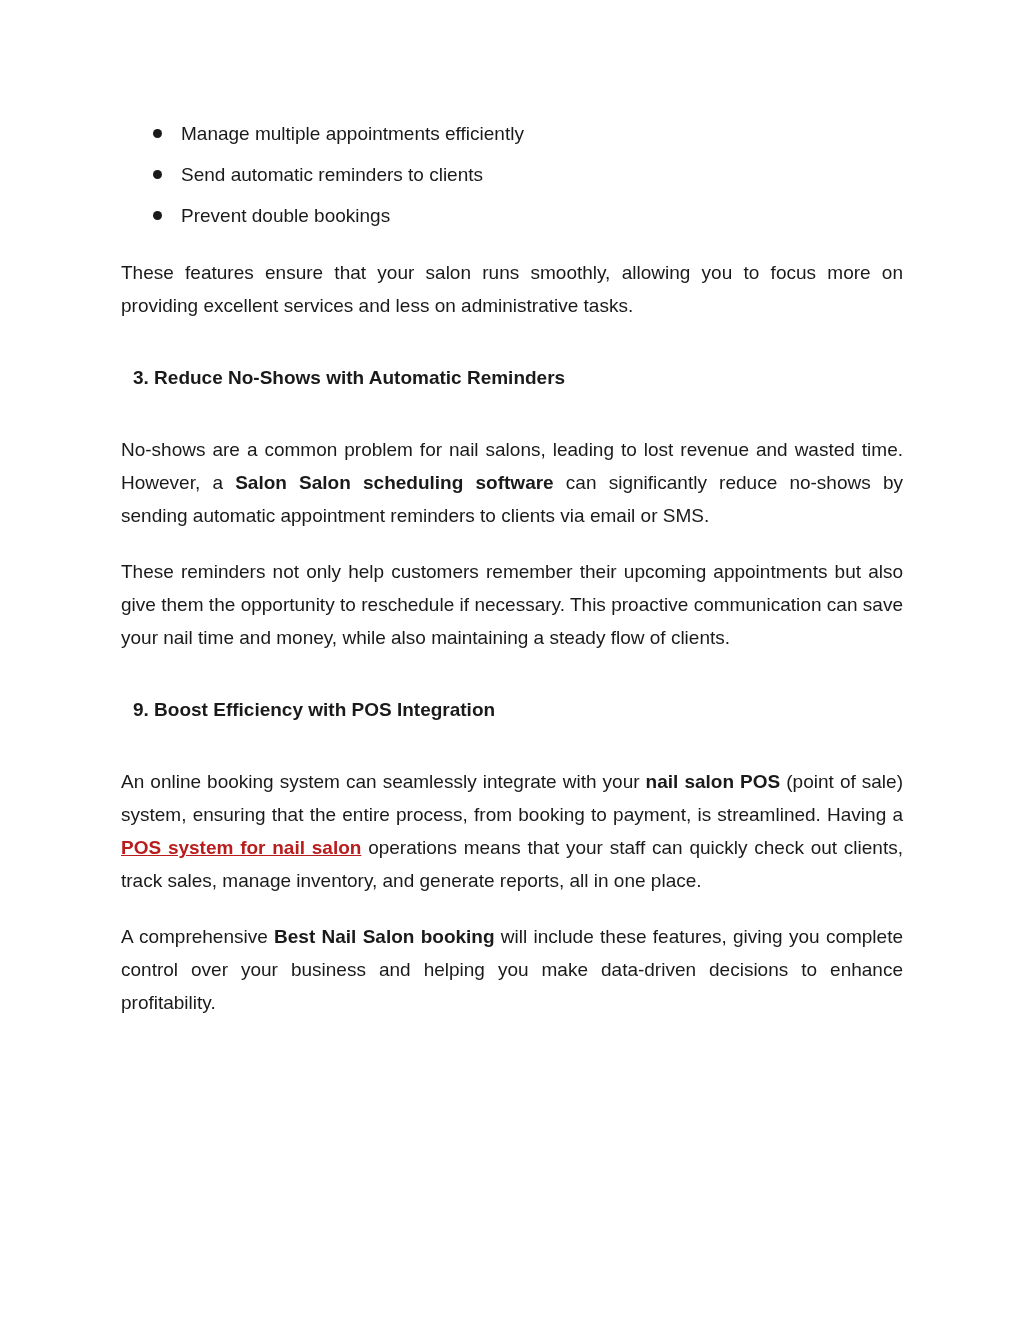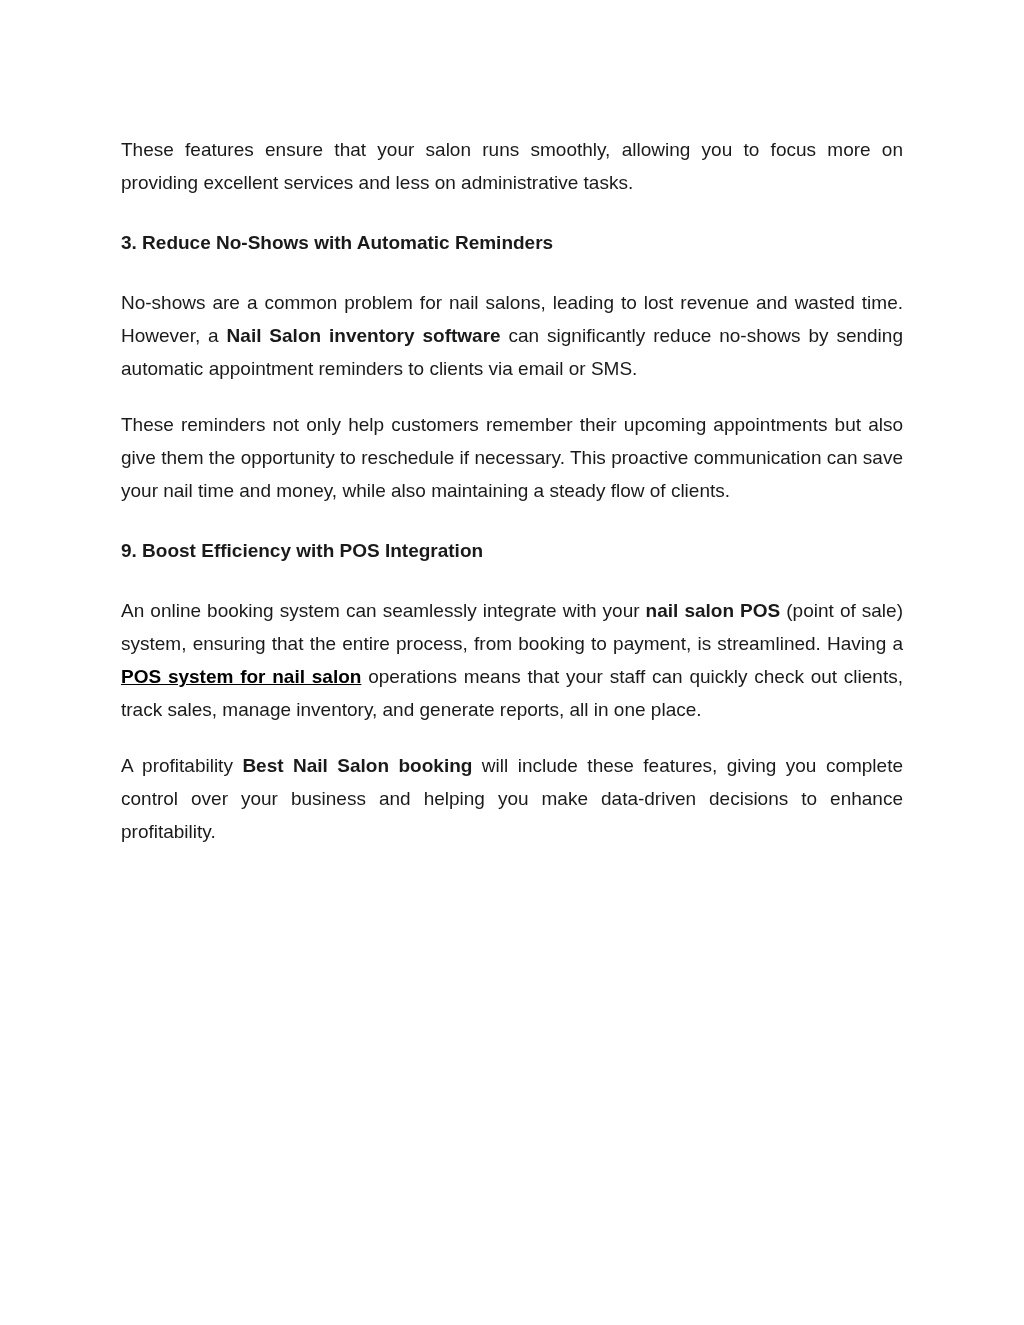--- a/index.html
+++ b/index.html
@@ -4,44 +4,49 @@
 <style>
   html, body { margin: 0; padding: 0; background: #ffffff; }
   body { width: 1024px; height: 1325px; position: relative; overflow: hidden;
          font-family: "Liberation Sans", "DejaVu Sans", sans-serif; color: #1a1a1a; }
   .page { position: absolute; left: 121px; top: 113px; width: 782px; }
   .bullets { list-style: none; margin: 0; padding: 0; }
   .bullets li { position: relative; padding-left: 60px; font-size: 19px; line-height: 41px; }
   .bullets li .dot { position: absolute; left: 32px; top: 16px; width: 9px; height: 9px;
                      border-radius: 50%; background: #1a1a1a; }
   p { margin: 0; font-size: 19px; line-height: 33px; text-align: justify; }
-  h3 { margin: 0; font-size: 19px; font-weight: bold; line-height: 41px; }
+  h3 { margin: 12px; font-size: 19px; font-weight: bold; line-height: 41px; }
   .gap-after-bullets { height: 20px; }
   .gap { height: 23px; }
   b { font-weight: bold; }
-  a.link { color: #000000; font-weight: bold; text-decoration: underline; }
+  a.link { color: #b91c1c; font-weight: bold; text-decoration: underline; }
 </style>
 </head>
 <body>
 
 <div class="page">
+  <ul class="bullets">
+    <li><span class="dot"></span><span>Manage multiple appointments efficiently</span></li>
+    <li><span class="dot"></span><span>Send automatic reminders to clients</span></li>
+    <li><span class="dot"></span><span>Prevent double bookings</span></li>
+  </ul>
   <div class="gap-after-bullets"></div>
 
   <p>These features ensure that your salon runs smoothly, allowing you to focus more on providing excellent services and less on administrative tasks.</p>
   <div class="gap"></div>
 
   <h3>3. Reduce No-Shows with Automatic Reminders</h3>
   <div class="gap"></div>
 
-  <p><span>No-shows are a common problem for nail salons, leading to lost revenue and wasted time. However, a </span><b>Nail Salon inventory software</b><span> can significantly reduce no-shows by sending automatic appointment reminders to clients via email or SMS.</span></p>
+  <p><span>No-shows are a common problem for nail salons, leading to lost revenue and wasted time. However, a </span><b>Salon Salon scheduling software</b><span> can significantly reduce no-shows by sending automatic appointment reminders to clients via email or SMS.</span></p>
   <div class="gap"></div>
 
   <p>These reminders not only help customers remember their upcoming appointments but also give them the opportunity to reschedule if necessary. This proactive communication can save your nail time and money, while also maintaining a steady flow of clients.</p>
   <div class="gap"></div>
 
   <h3>9. Boost Efficiency with POS Integration</h3>
   <div class="gap"></div>
 
   <p><span>An online booking system can seamlessly integrate with your </span><b>nail salon POS</b><span> (point of sale) system, ensuring that the entire process, from booking to payment, is streamlined. Having a </span><a class="link" href="#">POS system for nail salon</a><span> operations means that your staff can quickly check out clients, track sales, manage inventory, and generate reports, all in one place.</span></p>
   <div class="gap"></div>
 
-  <p><span>A profitability </span><b>Best Nail Salon booking</b><span> will include these features, giving you complete control over your business and helping you make data-driven decisions to enhance profitability.</span></p>
+  <p><span>A comprehensive </span><b>Best Nail Salon booking</b><span> will include these features, giving you complete control over your business and helping you make data-driven decisions to enhance profitability.</span></p>
 </div>
 
 </body></html>

